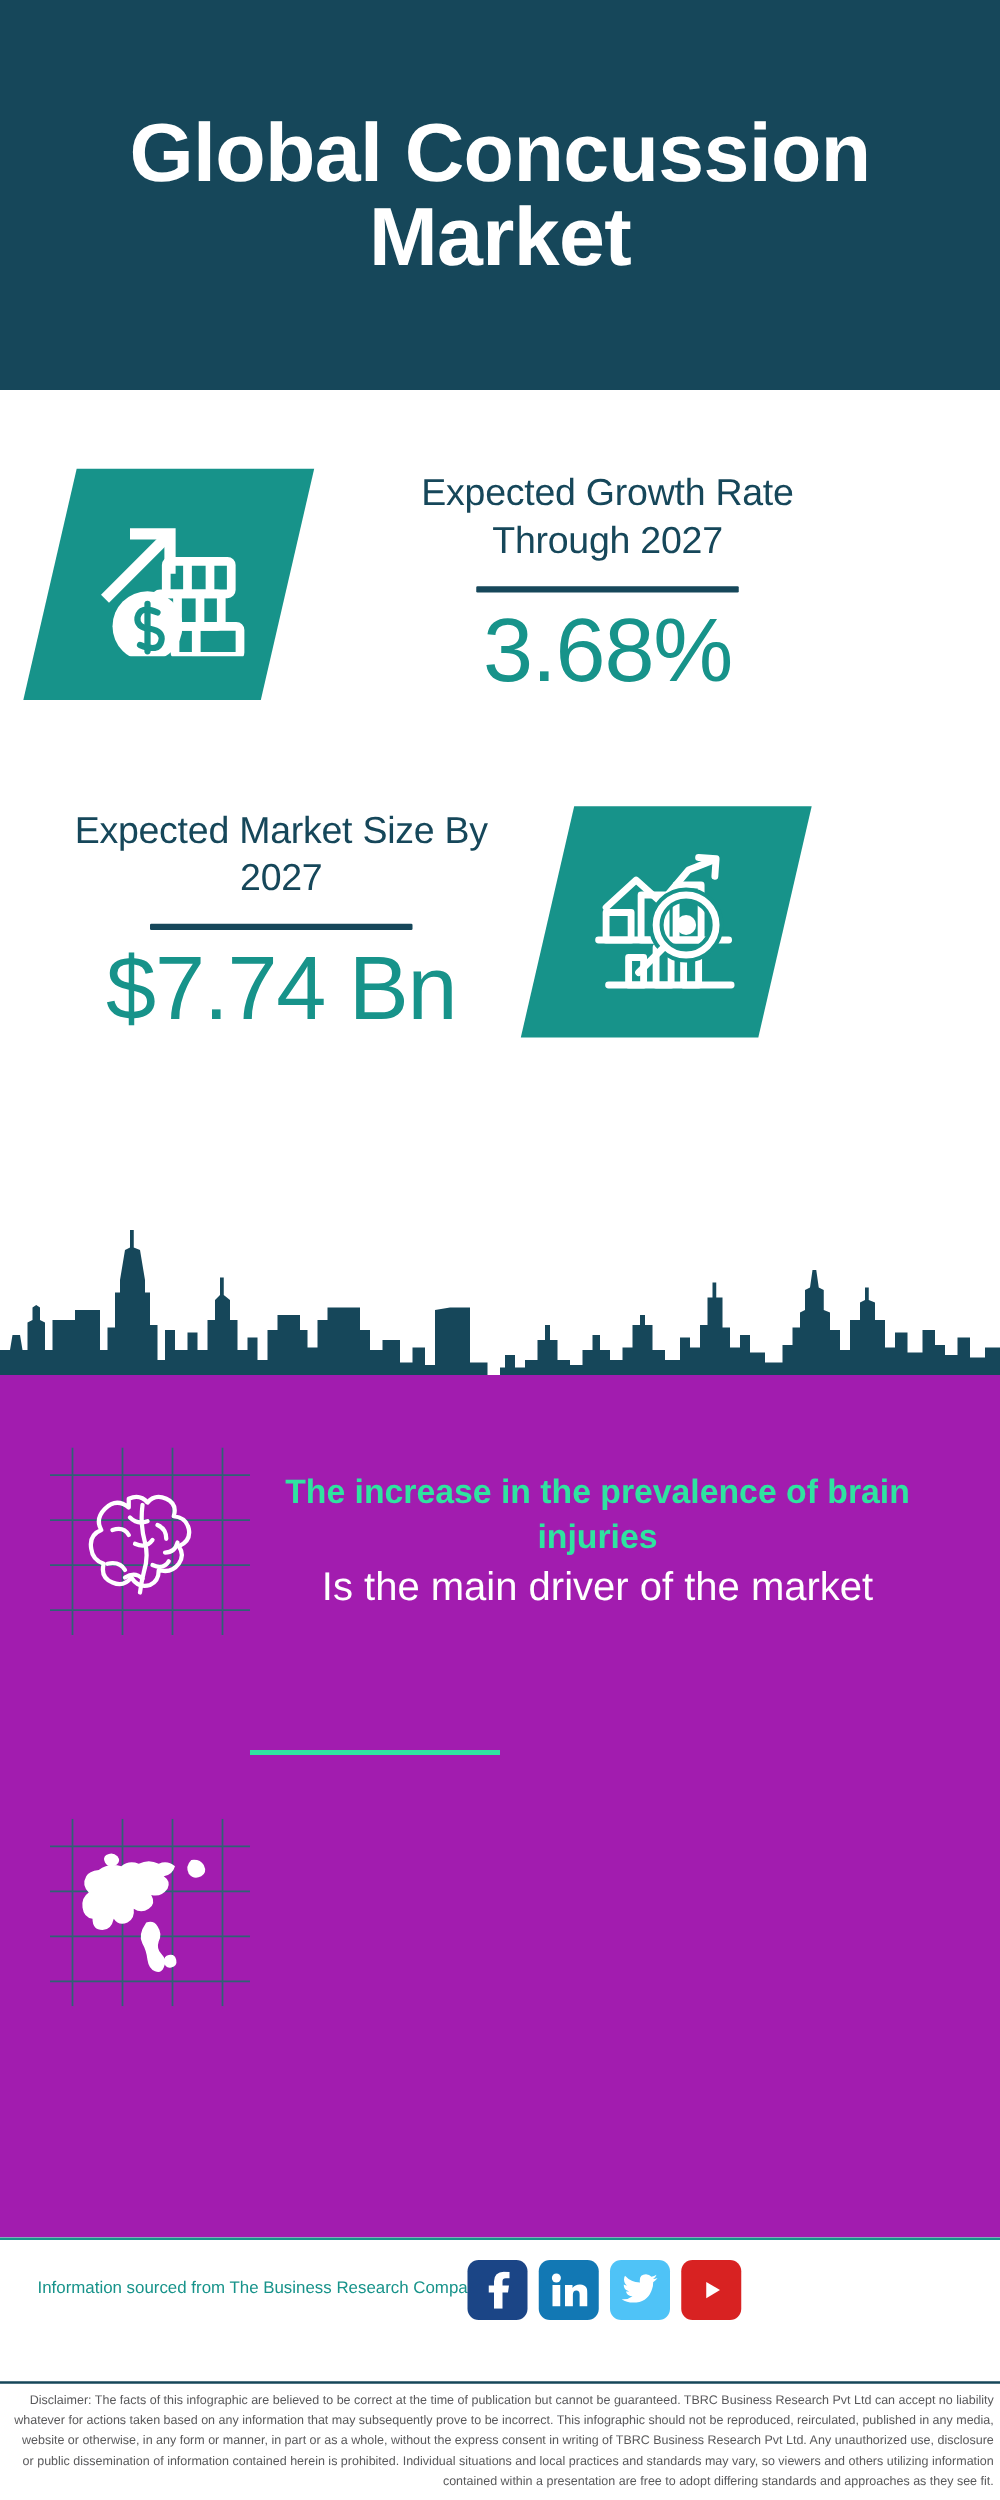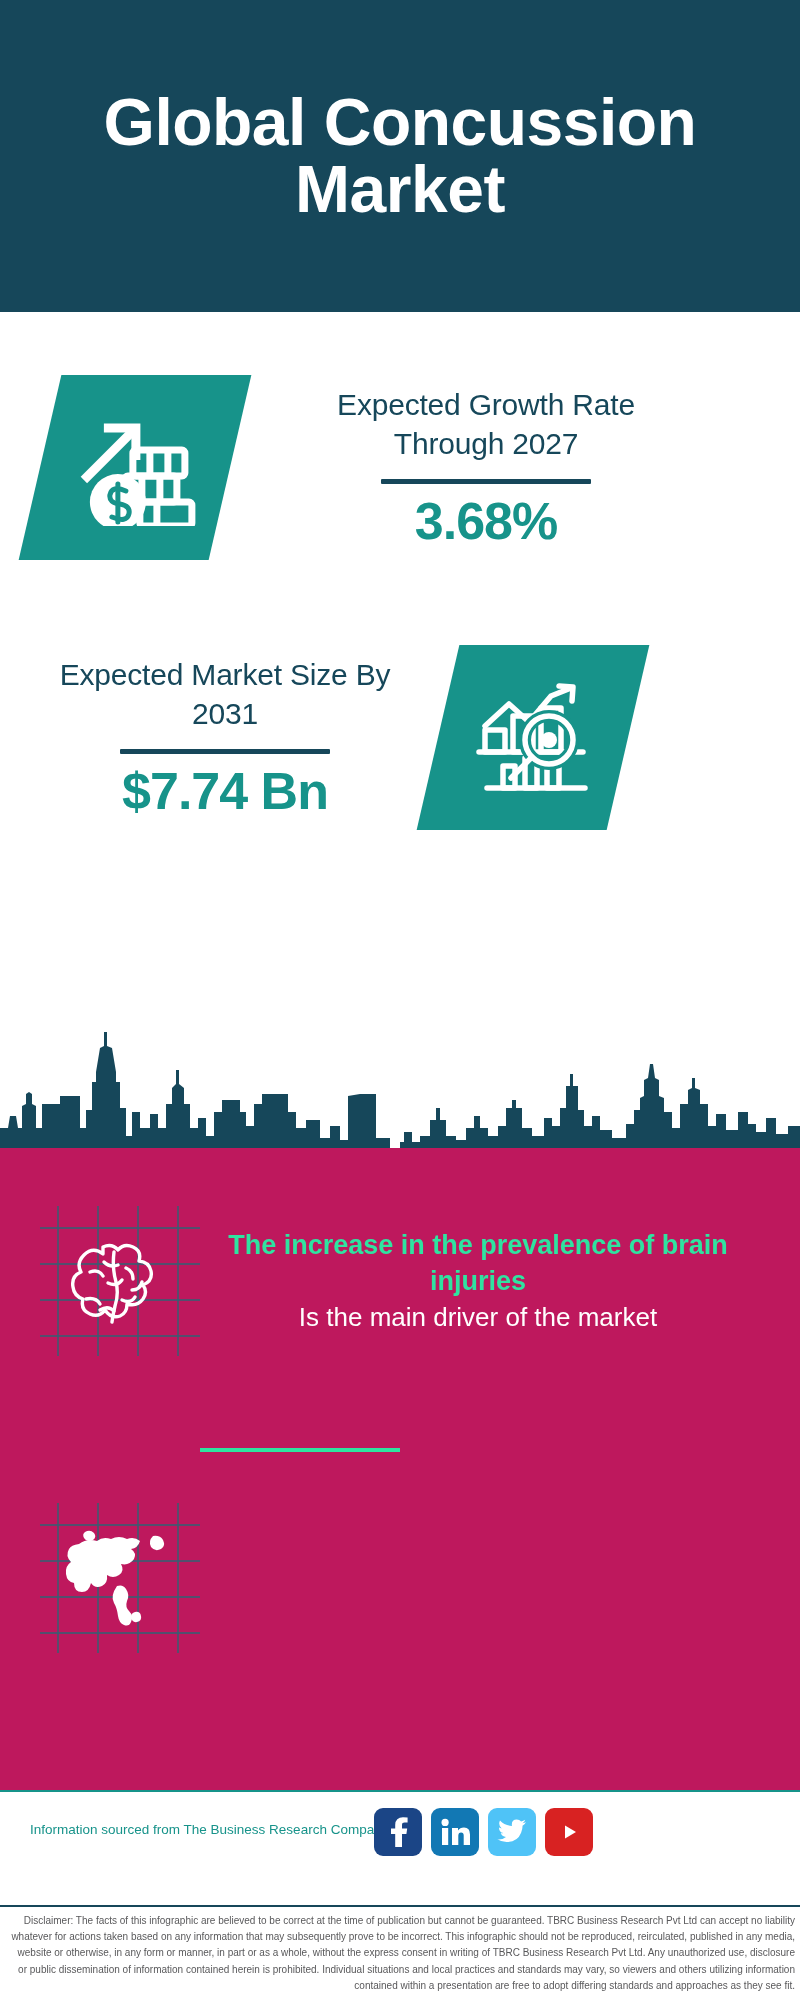--- a/index.html
+++ b/index.html
@@ -43,44 +43,44 @@
 
   .stat-text{text-align:center;}
   .stat-label{
     color:#16475a;font-weight:normal;font-size:30px;line-height:1.28;
     letter-spacing:-0.2px;
   }
   .stat-rule{
     width:210px;height:5px;background:#16475a;margin:16px auto 10px auto;border-radius:1px;
   }
   .stat-value{
-    color:#17938a;font-weight:bold;font-size:52px;line-height:1.05;letter-spacing:-1px;
+    color:#17938a;font-weight:normal;font-size:72px;line-height:1.05;letter-spacing:-1px;
   }
 
   
   .dark-zone{
-    position:absolute;left:0;top:1008px;width:800px;height:830px;
-    background:#be185d;
+    position:absolute;left:0;top:960px;width:800px;height:830px;
+    background:#a21caf;
   }
   .skyline{position:absolute;left:0;top:0;width:800px;height:140px;overflow:hidden;}
   .skyline svg{display:block;}
 
   .grid-box{
     position:relative;width:160px;height:150px;
   }
   .grid-box .gridlines{position:absolute;inset:0;}
   .grid-box .icon-holder{position:absolute;inset:0;display:flex;align-items:center;justify-content:center;}
 
   .dark-row{position:absolute;display:flex;align-items:center;}
   .dark-text{text-align:center;}
   .hl-green{
     color:#2fe3a0;font-weight:bold;font-size:27px;line-height:1.33;
   }
   .plain-white{
-    color:#ffffff;font-weight:normal;font-size:26px;line-height:1.33;
+    color:#ffffff;font-weight:normal;font-size:32px;line-height:1.33;
   }
   .divider-green{
     position:absolute;left:200px;top:1134px;width:200px;height:4px;background:#2fe3a0;
   }
 
   
   .footer{
     position:absolute;left:0;top:1790px;width:800px;height:110px;background:#fff;
   }
   .footer-topline{position:absolute;left:0;top:0;width:800px;height:2px;background:#17938a;}
@@ -138,21 +138,21 @@
     </div>
     <div class="stat-text" style="margin-left:66px;width:380px;">
       <div class="stat-label">Expected Growth Rate Through 2027</div>
       <div class="stat-rule"></div>
       <div class="stat-value">3.68%</div>
     </div>
   </div>
 
   <div class="stat-row" style="left:40px;top:645px;width:720px;">
     <div class="stat-text" style="width:370px;margin-right:28px;">
-      <div class="stat-label">Expected Market Size By 2031</div>
+      <div class="stat-label">Expected Market Size By 2027</div>
       <div class="stat-rule"></div>
       <div class="stat-value">$7.74 Bn</div>
     </div>
     <div class="para">
       <span class="glyph">
         <svg width="120" height="115" viewBox="0 0 120 115">
           <g fill="none" stroke="#ffffff" stroke-width="5.5" stroke-linejoin="round" stroke-linecap="round">
             <path d="M12 48 L36 26 L56 44 L78 18 L98 10"></path>
             <path d="M86 8 L100 9 L99 23"></path>
             <rect x="12" y="52" width="20" height="22"></rect>

